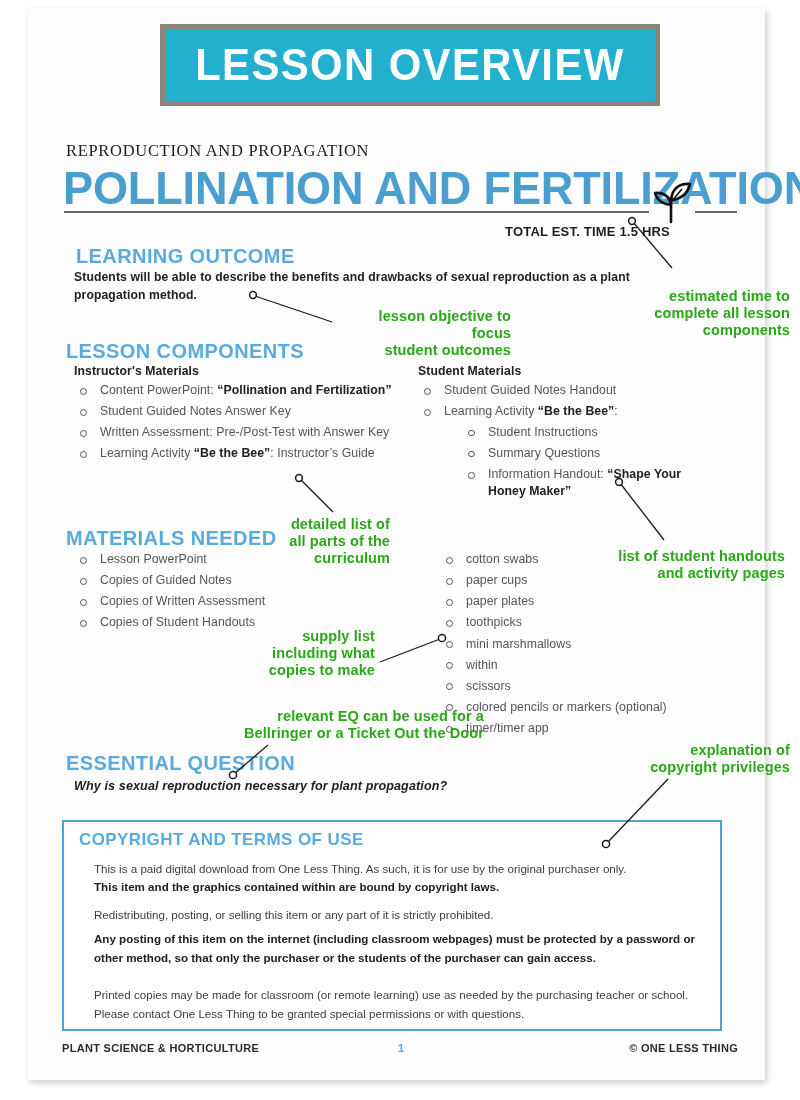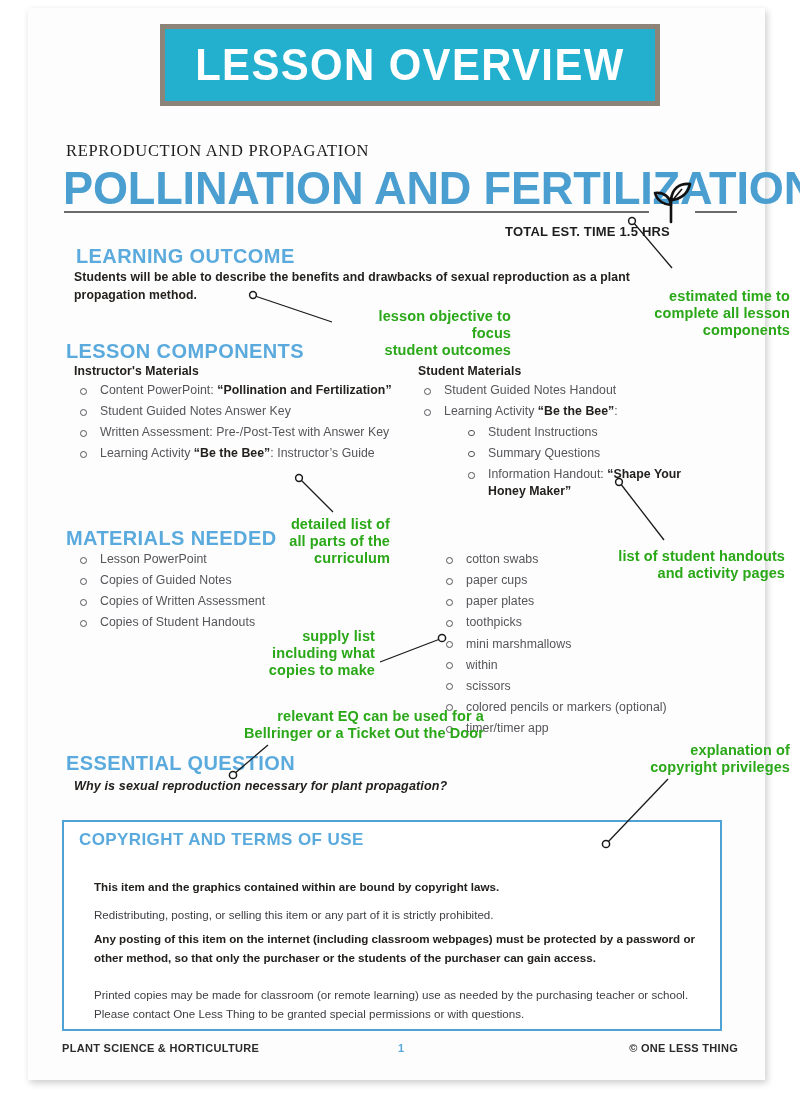--- a/index.html
+++ b/index.html
@@ -248,20 +248,21 @@
       <li>scissors</li>
       <li>colored pencils or markers (optional)</li>
       <li>timer/timer app</li>
     </ul>
 
   <div class="sec-h" style="left:66px; top:752px;">ESSENTIAL QUESTION</div>
   <div class="eq-text">Why is sexual reproduction necessary for plant propagation?</div>
 
   <div class="cbox"></div>
   <div class="cbox-h">COPYRIGHT AND TERMS OF USE</div>
+  <div class="cp" style="top:860px;">This is a paid digital download from One Less Thing. As such, it is for use by the original purchaser only.</div>
   <div class="cp bold" style="top:878px;">This item and the graphics contained within are bound by copyright laws.</div>
   <div class="cp" style="top:906px;">Redistributing, posting, or selling this item or any part of it is strictly prohibited.</div>
   <div class="cp bold" style="top:930px; width:618px;">Any posting of this item on the internet (including classroom webpages) must be protected by a password or other method, so that only the purchaser or the students of the purchaser can gain access.</div>
   <div class="cp" style="top:986px; width:600px;">Printed copies may be made for classroom (or remote learning) use as needed by the purchasing teacher or school. Please contact One Less Thing to be granted special permissions or with questions.</div>
 
   <div class="foot left">PLANT SCIENCE &amp; HORTICULTURE</div>
   <div class="foot mid">1</div>
   <div class="foot right">© ONE LESS THING</div>
 
   <div class="anno c" style="left:336px; top:308px; width:175px;" id="anno-objective">lesson objective to focus<br>student  outcomes</div>

